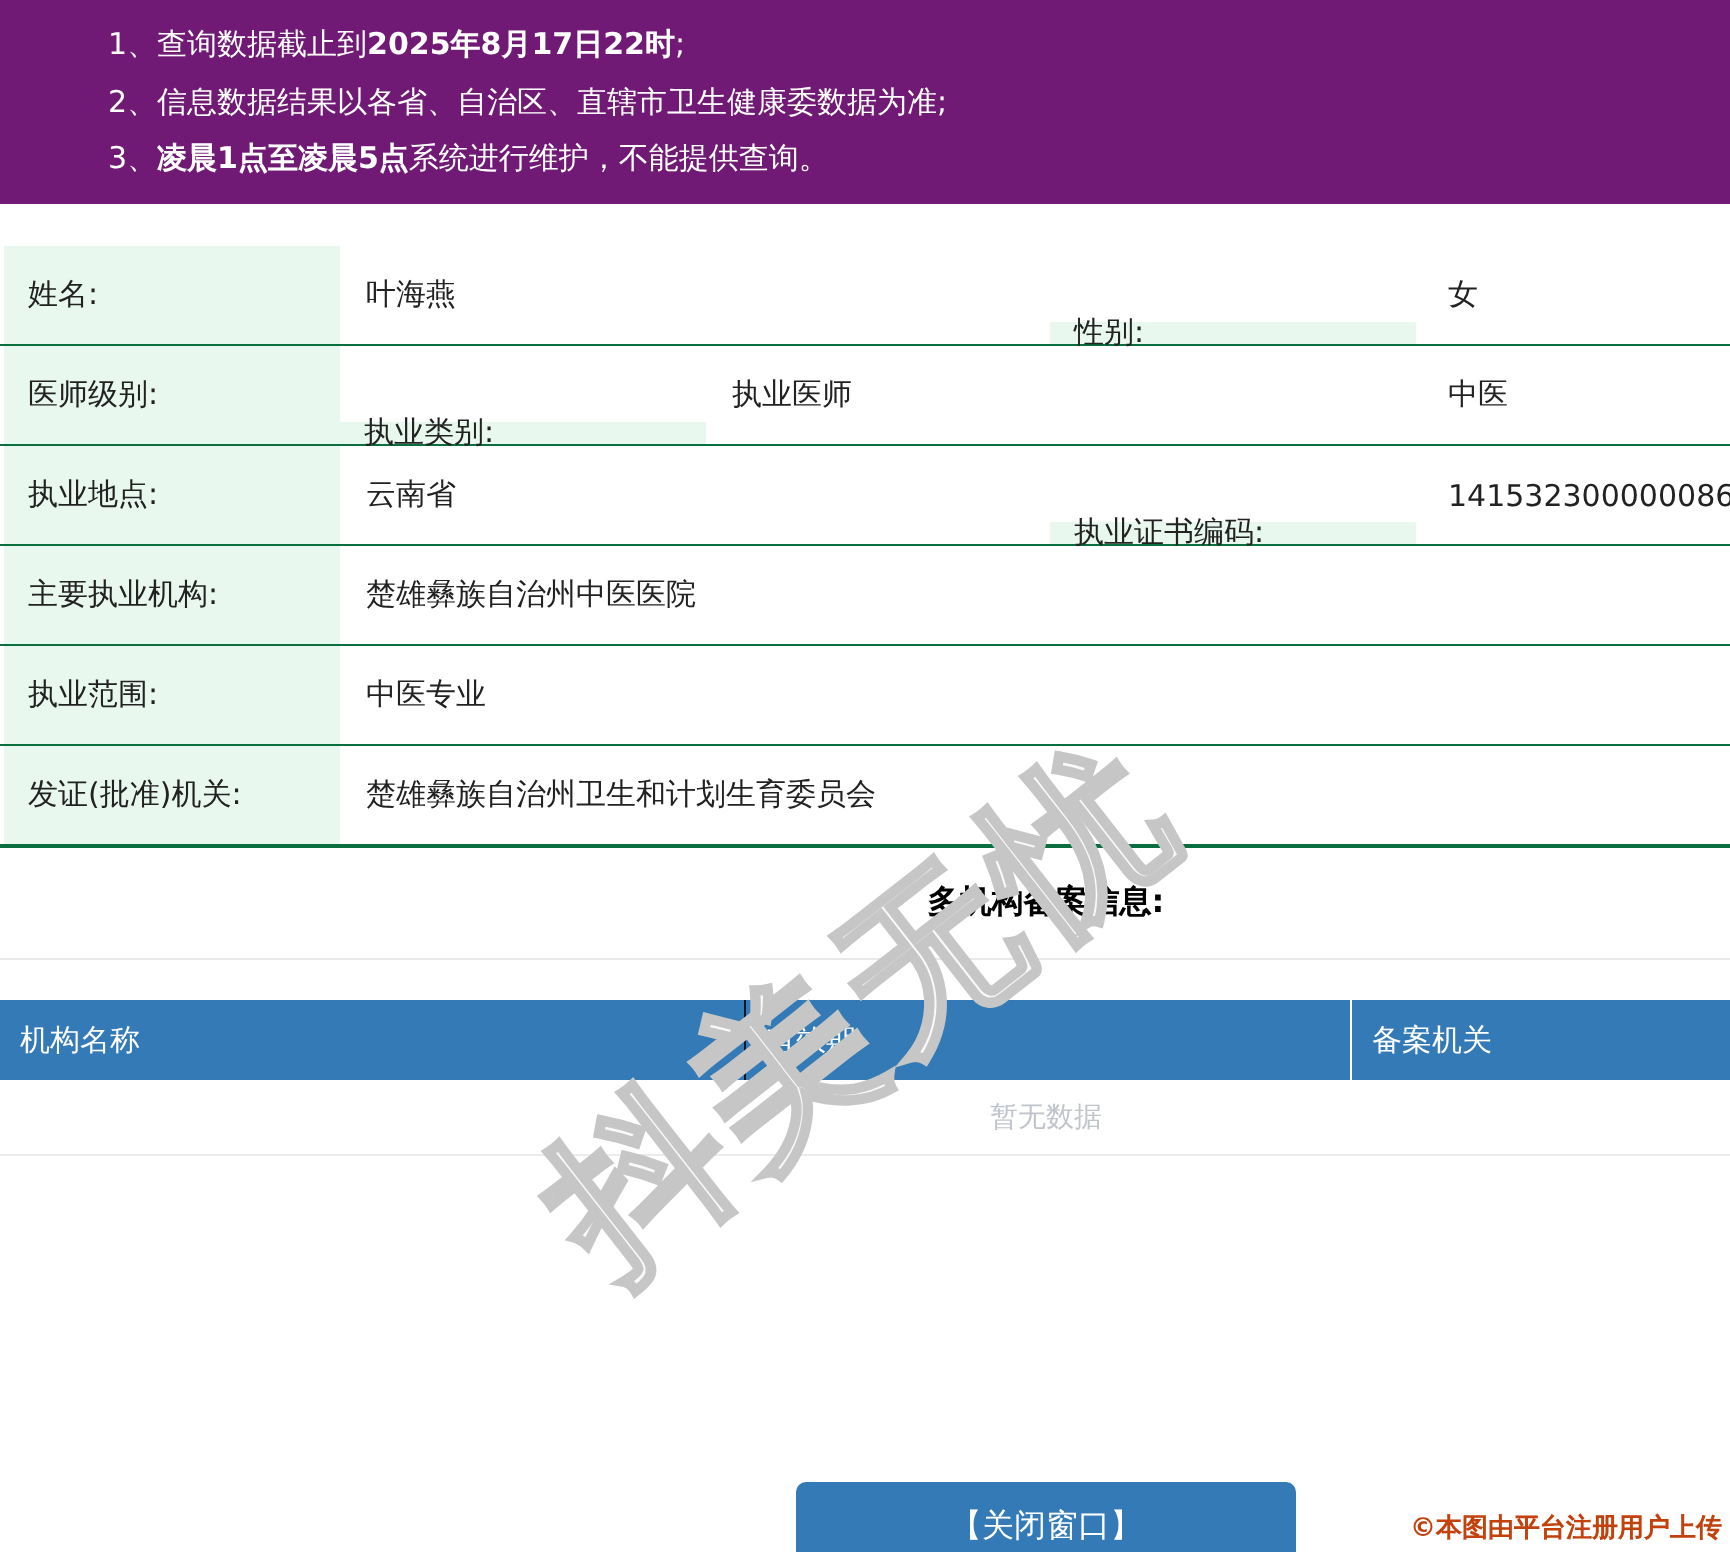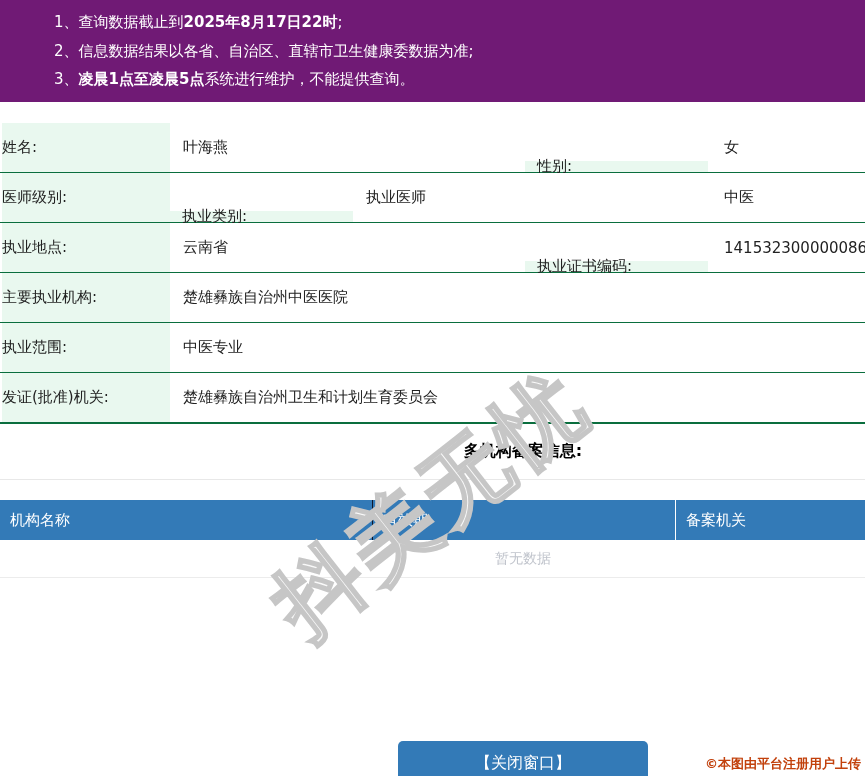--- a/index.html
+++ b/index.html
@@ -15,21 +15,21 @@
   }
   .banner .line{line-height:28.5px;white-space:nowrap;}
   .banner .b{font-weight:bold;}
   
   .wrap{position:relative;width:1046px;}
   
   .info-table{margin-top:21px;font-size:15px;color:#222;}
   .irow{display:flex;align-items:stretch;height:49px;border-bottom:1px solid #0a6e3e;}
   .irow.last{border-bottom-width:2px;}
   .cell{display:flex;align-items:center;box-sizing:border-box;}
-  .c-label {width:168px;margin-left:2px;background:#e9f8ef;padding-left:0;text-align:center;}
+  .c-label {width:168px;margin-left:2px;background:#e9f8ef;padding-left:12px;text-align:center;}
   .c-value {width:355px;padding-left:13px;}
   .c-label2{width:183px;background:#e9f8ef;padding-left:12px;margin-top:38px;}
   .c-value2{flex:1;padding-left:16px;}
   .c-span  {flex:1;padding-left:13px;}
   
   .section-head{
     height:55px;display:flex;align-items:center;justify-content:center;
     font-size:16px;font-weight:bold;color:#000;border-bottom:1px solid #e8e8e8;
   }
   

